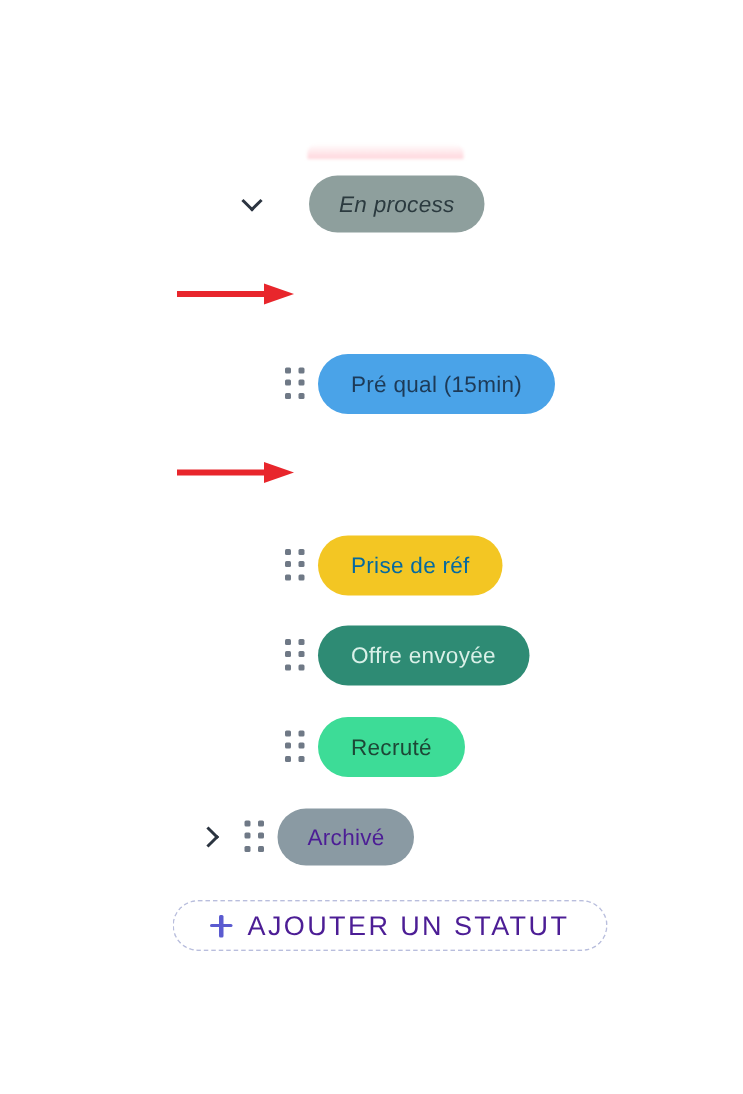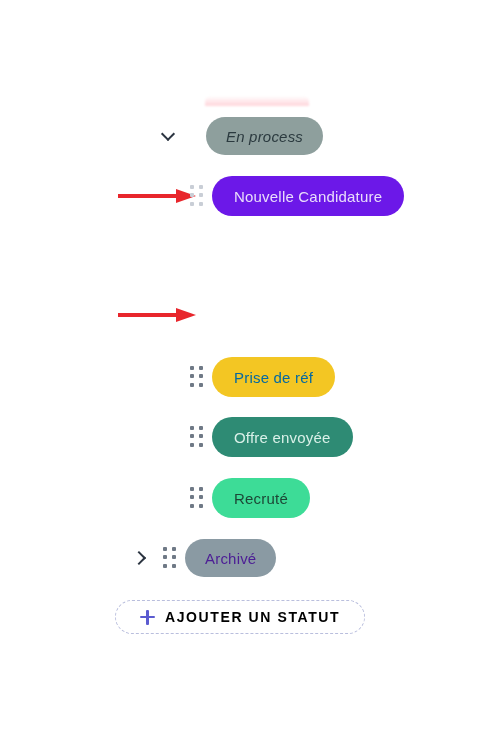--- a/index.html
+++ b/index.html
@@ -147,54 +147,54 @@
     background: #5b5bd0;
     border-radius: 1px;
   }
   .add-btn .plus::before {
     left: 0; top: 6.2px; width: 15px; height: 2.4px;
   }
   .add-btn .plus::after {
     top: 0; left: 6.2px; height: 15px; width: 2.4px;
   }
   .add-btn .add-label {
-    font-size: 14px;
-    font-weight: bold;
+    font-size: 18px;
+    font-weight: normal;
     letter-spacing: 1.6px;
-    color: #000000;
+    color: #4c1d95;
   }
 </style>
 </head>
 <body>
 
 <div id="board">
 
   <div class="ghost-strip"></div>
 
   <div class="row" style="left:160px; top:114px;">
     <span class="chevron down"></span>
     <span class="pill group-pill" style="margin-left:28px; background:#8e9f9d; color:#2b3a3f;font-style:italic;">En process</span>
   </div>
 
   <svg class="arrow" style="left:118px; top:188px; width:80px;" width="80" height="16" viewBox="0 0 80 16">
     <line x1="0" y1="8" x2="62" y2="8" stroke="#e8262c" stroke-width="4"></line>
     <polygon points="58,1 78,8 58,15" fill="#e8262c"></polygon>
   </svg>
-  <div class="row" style="left:190px; top:174px;">
-    <span class="drag-handle faded">
-      <i></i>
-        <i></i>
-        <i></i>
-        <i></i>
-        <i></i>
-        <i></i>
-    </span>
-    <span class="pill" style="background:#6c18e8; color:#e9ddfb;">Nouvelle Candidature</span>
-  </div>
-
+
+  <div class="row" style="left:190px; top:234px;">
+    <span class="drag-handle dark">
+      <i></i>
+        <i></i>
+        <i></i>
+        <i></i>
+        <i></i>
+        <i></i>
+    </span>
+    <span class="pill" style="background:#4aa3e8; color:#1d3a57;">Pré qual (15min)</span>
+  </div>
 
   <svg class="arrow" style="left:118px; top:307px; width:80px;" width="80" height="16" viewBox="0 0 80 16">
     <line x1="0" y1="8" x2="62" y2="8" stroke="#e8262c" stroke-width="4"></line>
     <polygon points="58,1 78,8 58,15" fill="#e8262c"></polygon>
   </svg>
 
   <div class="row" style="left:190px; top:355px;">
     <span class="drag-handle dark">
       <i></i>
         <i></i>

